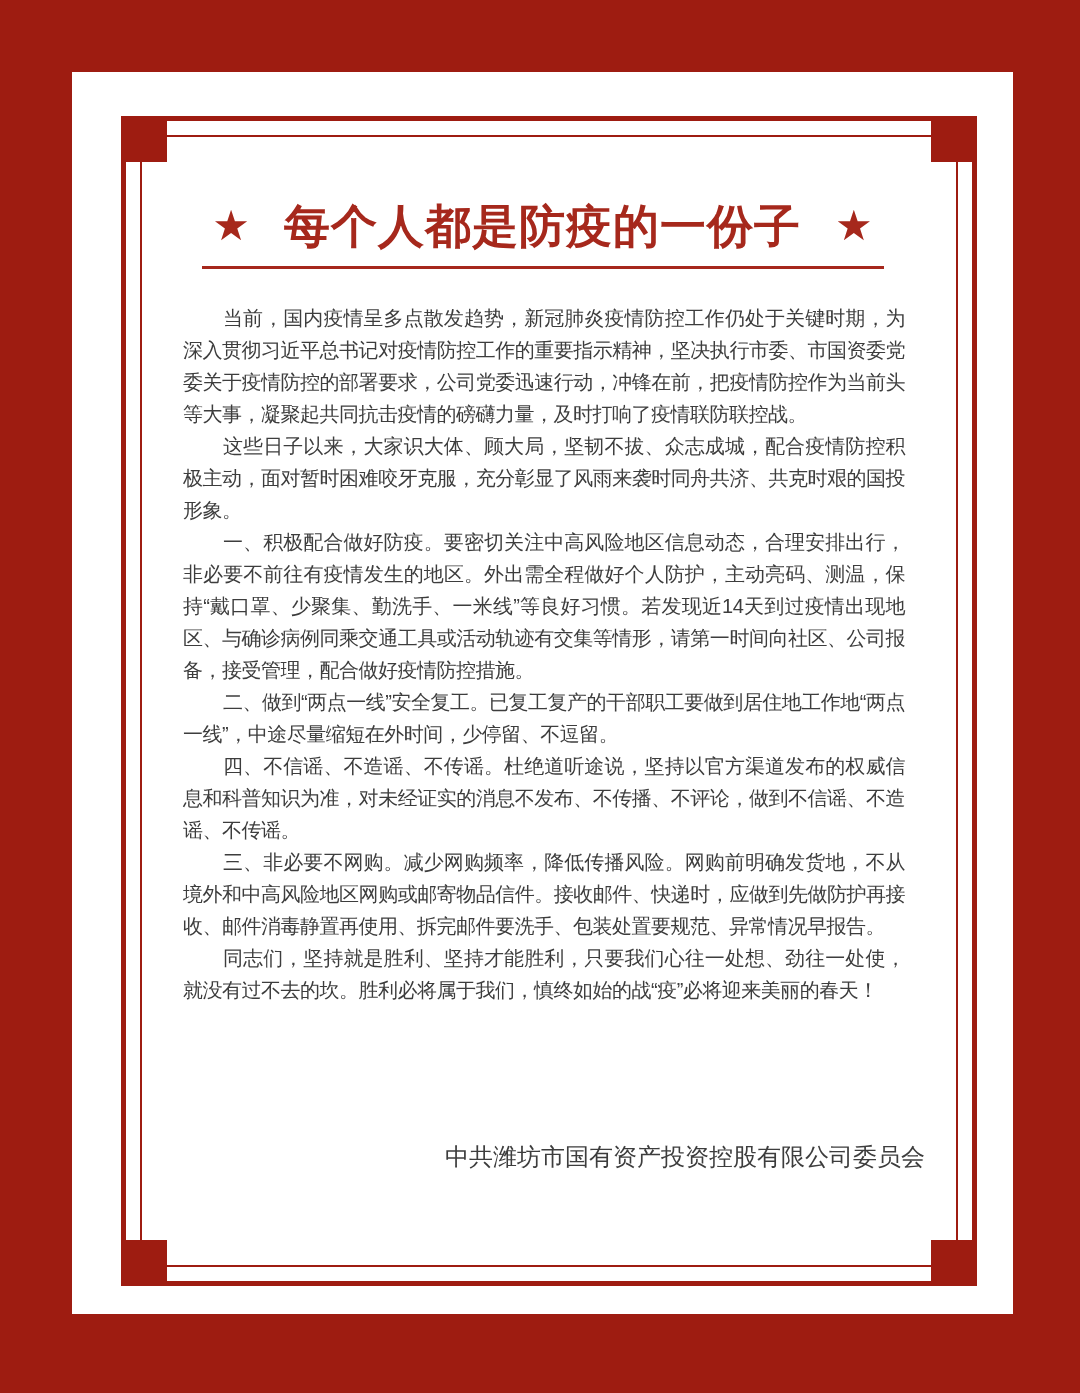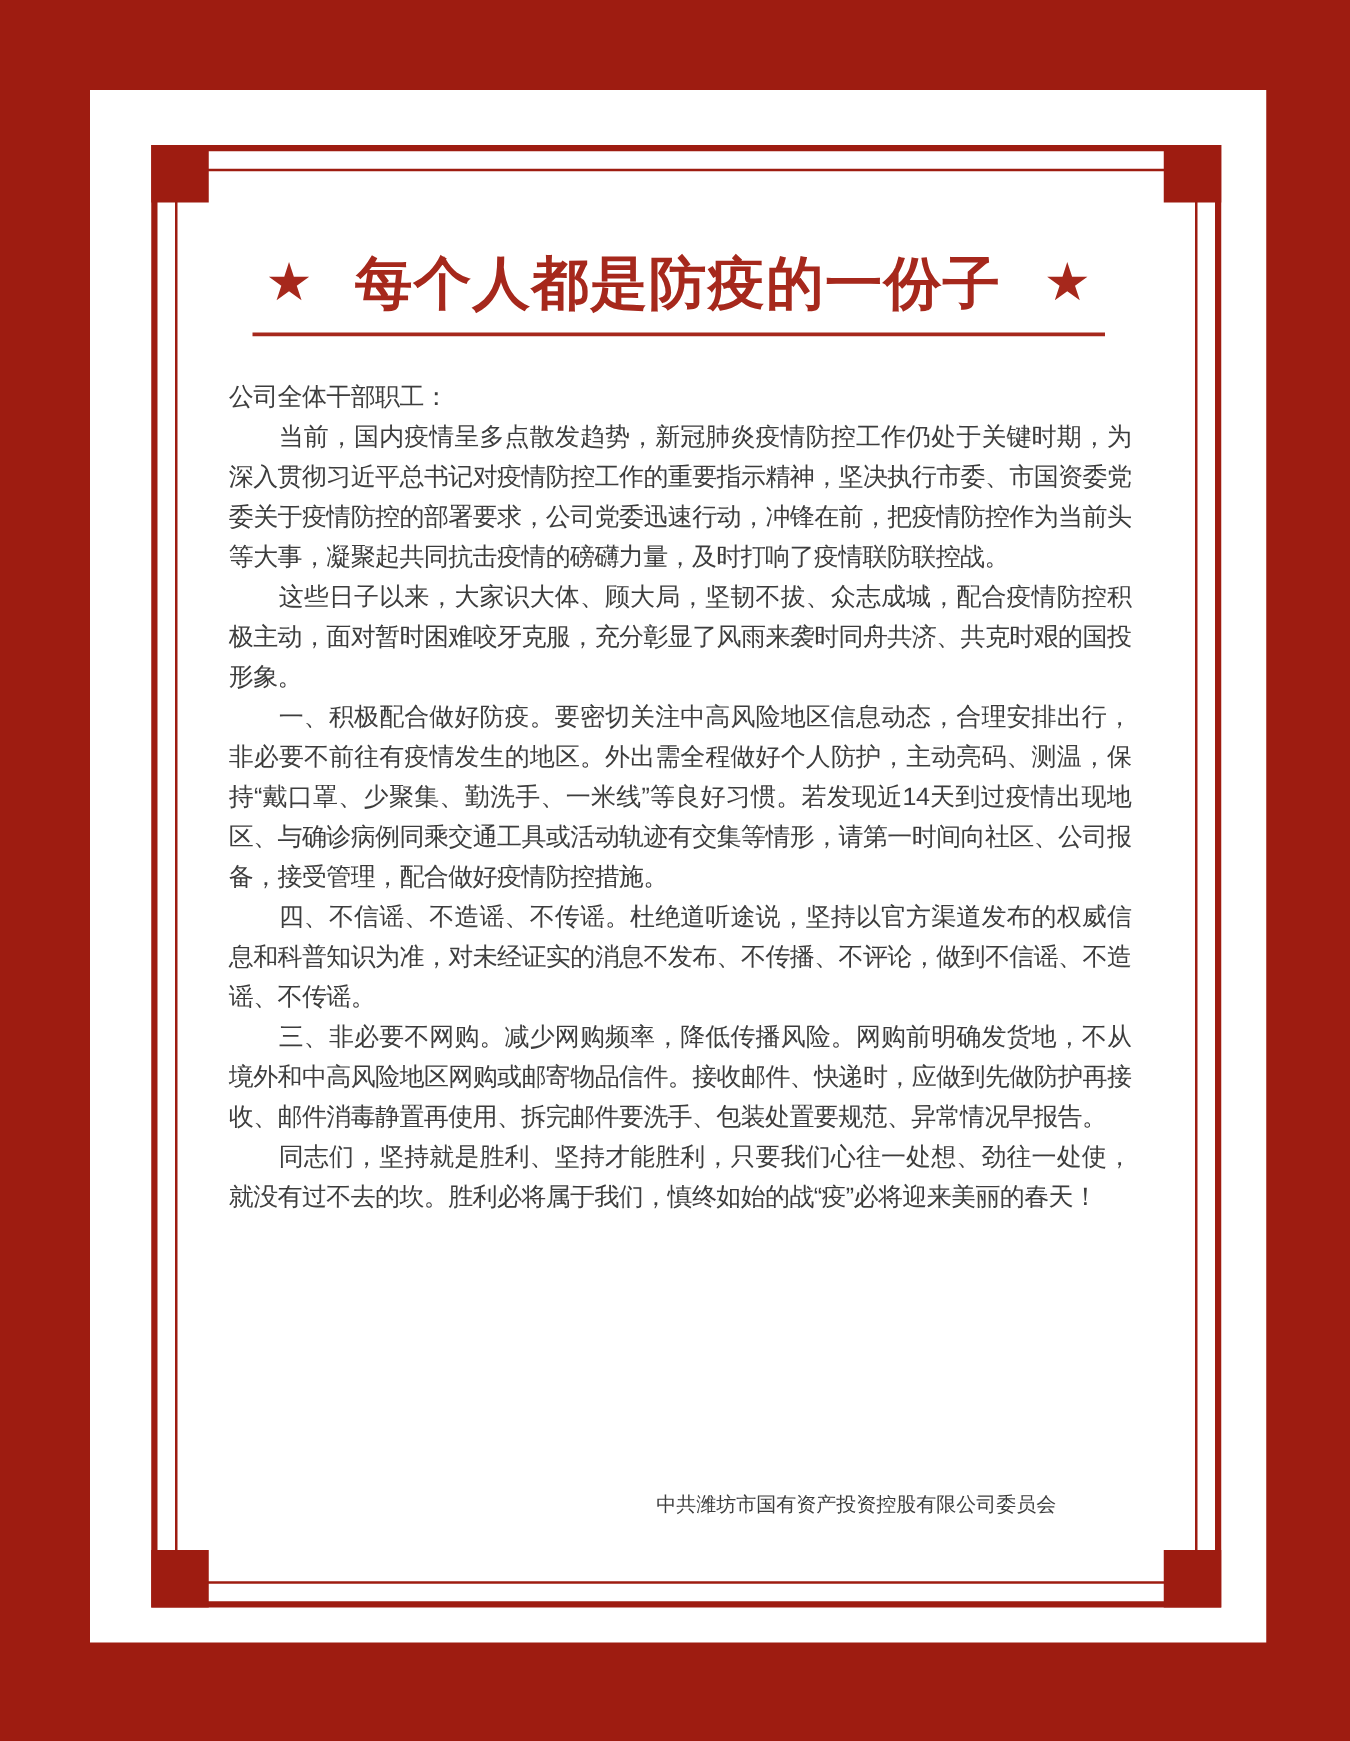--- a/index.html
+++ b/index.html
@@ -92,25 +92,25 @@
     line-height: 32px;
     letter-spacing: -0.5px;
     text-align: justify;
   }
   .body-text p { margin: 0; }
   .body-text p.indent { text-indent: 2em; }
 
   .signature-block {
     position: absolute;
     left: 352px;
-    top: 1116px;
+    top: 1068px;
     width: 522px;
     text-align: center;
     color: #3d3d3d;
-    font-size: 16px;
+    font-size: 24px;
     line-height: 33px;
   }
   .signature-block div { white-space: nowrap; }
 </style>
 </head>
 <body>
 
 <div class="sheet">
 
   <div class="frame-outer"></div>
@@ -123,24 +123,24 @@
   <div class="title-block">
     <div class="title-row">
       <span class="title-star">★</span>
       <span class="title-text">每个人都是防疫的一份子</span>
       <span class="title-star">★</span>
     </div>
     <div class="title-underline"></div>
   </div>
 
   <div class="body-text">
-    <p>公司全体干部职工：</p>
     <p class="indent">当前，国内疫情呈多点散发趋势，新冠肺炎疫情防控工作仍处于关键时期，为深入贯彻习近平总书记对疫情防控工作的重要指示精神，坚决执行市委、市国资委党委关于疫情防控的部署要求，公司党委迅速行动，冲锋在前，把疫情防控作为当前头等大事，凝聚起共同抗击疫情的磅礴力量，及时打响了疫情联防联控战。</p>
     <p class="indent">这些日子以来，大家识大体、顾大局，坚韧不拔、众志成城，配合疫情防控积极主动，面对暂时困难咬牙克服，充分彰显了风雨来袭时同舟共济、共克时艰的国投形象。</p>
     <p class="indent">一、积极配合做好防疫。要密切关注中高风险地区信息动态，合理安排出行，非必要不前往有疫情发生的地区。外出需全程做好个人防护，主动亮码、测温，保持“戴口罩、少聚集、勤洗手、一米线”等良好习惯。若发现近14天到过疫情出现地区、与确诊病例同乘交通工具或活动轨迹有交集等情形，请第一时间向社区、公司报备，接受管理，配合做好疫情防控措施。</p>
+    <p class="indent">二、做到“两点一线”安全复工。已复工复产的干部职工要做到居住地工作地“两点一线”，中途尽量缩短在外时间，少停留、不逗留。</p>
     <p class="indent">四、不信谣、不造谣、不传谣。杜绝道听途说，坚持以官方渠道发布的权威信息和科普知识为准，对未经证实的消息不发布、不传播、不评论，做到不信谣、不造谣、不传谣。</p>
     <p class="indent">三、非必要不网购。减少网购频率，降低传播风险。网购前明确发货地，不从境外和中高风险地区网购或邮寄物品信件。接收邮件、快递时，应做到先做防护再接收、邮件消毒静置再使用、拆完邮件要洗手、包装处置要规范、异常情况早报告。</p>
     <p class="indent">同志们，坚持就是胜利、坚持才能胜利，只要我们心往一处想、劲往一处使，就没有过不去的坎。胜利必将属于我们，慎终如始的战“疫”必将迎来美丽的春天！</p>
   </div>
 
   <div class="signature-block">
     <div>中共潍坊市国有资产投资控股有限公司委员会</div>
   </div>
 
 </div>

